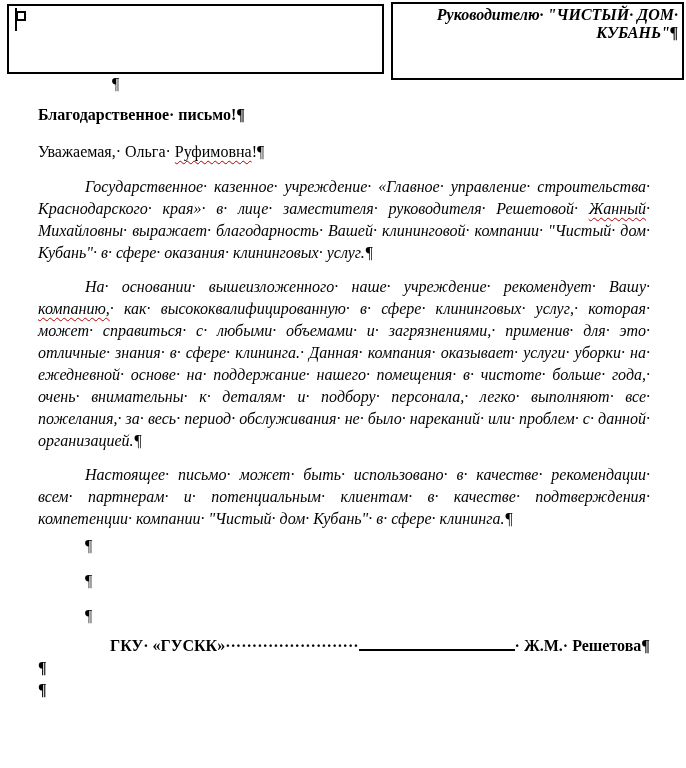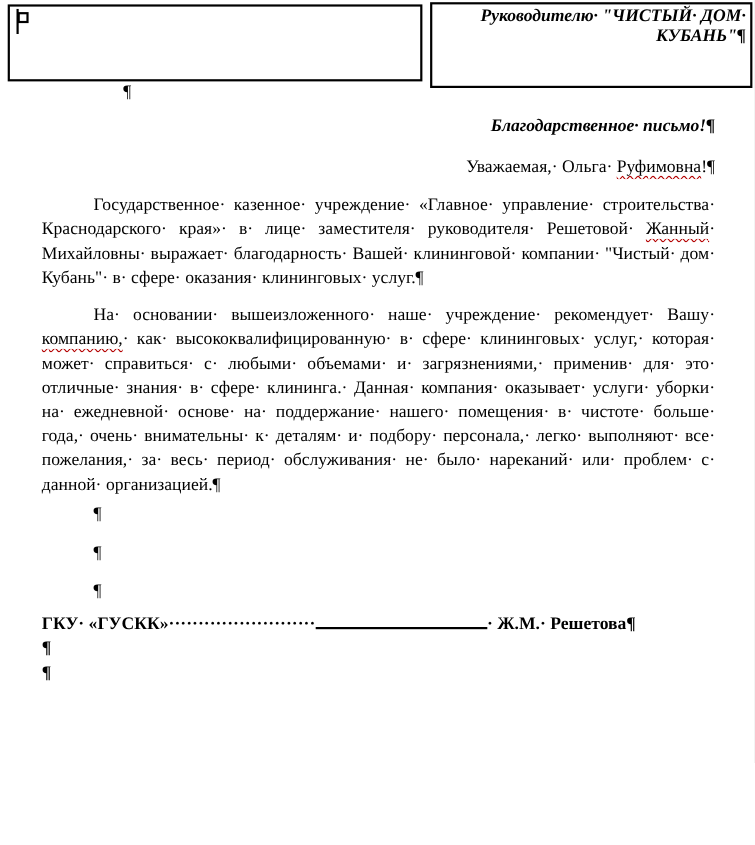--- a/index.html
+++ b/index.html
@@ -15,30 +15,30 @@
     border:2px solid #000;box-sizing:border-box;padding:2px 4px 0 6px;
     text-align:right;font-weight:bold;font-style:italic;font-size:16px;line-height:18px;}
   .recipient-box .ln{white-space:normal;}
   
   .miss{text-decoration-line:underline;text-decoration-style:wavy;
     text-decoration-color:#b30000;text-decoration-thickness:1px;text-underline-offset:3px;}
   .uline{text-decoration:underline;}
   .mark-top{position:absolute;left:112px;top:74px;line-height:20px;}
   
   .col{position:absolute;left:38px;top:104px;width:612px;}
-  .title{text-align:right;font-weight:bold;font-style:italic;line-height:21px;margin:0 0 16px 0;}
-  .salut{text-align:right;line-height:21px;margin:0 0 14px 0;}
-  .para{text-align:justify;text-indent:47px;line-height:22px;margin:0 0 12px 0;}
+  .title{text-align:left;font-weight:bold;line-height:21px;margin:0 0 16px 0;}
+  .salut{text-align:left;line-height:21px;margin:0 0 14px 0;}
+  .para{text-align:justify;text-indent:47px;line-height:22px;margin:0 0 12px 0;font-style:italic;}
   .para:last-of-type{margin-bottom:0;}
   .empty-p{height:35px;line-height:32px;text-indent:47px;margin:0;}
   
   .sig{font-weight:bold;line-height:22px;}
   .sigline{display:inline-block;width:156px;height:2px;border-bottom:2px solid #000;
     vertical-align:baseline;}
-  .sig .row{white-space:nowrap;}
+  .sig .row{white-space:nowrap;text-align:right;}
 </style>
 </head>
 <body>
 
 <div class="page">
 
   <div class="logo-box">
     <span class="anchor-ic">
       <svg width="14" height="24" viewBox="0 0 14 24">
         <line x1="3" y1="0" x2="3" y2="23" stroke="#000" stroke-width="2"></line>
@@ -56,20 +56,21 @@
   <div class="col">
 
     <p class="title">Благодарственное· письмо!¶</p>
 
     <p class="salut"><span>Уважаемая,· Ольга· </span><span class="miss">Руфимовна</span><span>!¶</span></p>
 
     <p class="para"><span>Государственное· казенное· учреждение· «Главное· управление· строительства· Краснодарского· края»· в· лице· заместителя· руководителя· Решетовой· </span><span class="miss">Жанный</span><span>· Михайловны· выражает· благодарность· Вашей· клининговой· компании· "Чистый· дом· Кубань"· в· сфере· оказания· клининговых· услуг.¶</span></p>
 
     <p class="para"><span>На· основании· вышеизложенного· наше· учреждение· рекомендует· Вашу· </span><span class="miss">компанию,</span><span>· как· высококвалифицированную· в· сфере· клининговых· услуг,· которая· может· справиться· с· любыми· объемами· и· загрязнениями,· применив· для· это· отличные· знания· в· сфере· клининга.· Данная· компания· оказывает· услуги· уборки· на· ежедневной· основе· на· поддержание· нашего· помещения· в· чистоте· больше· года,· очень· внимательны· к· деталям· и· подбору· персонала,· легко· выполняют· все· пожелания,· за· весь· период· обслуживания· не· было· нареканий· или· проблем· с· данной· организацией.¶</span></p>
 
+    <p class="para">Настоящее· письмо· может· быть· использовано· в· качестве· рекомендации· всем· партнерам· и· потенциальным· клиентам· в· качестве· подтверждения· компетенции· компании· "Чистый· дом· Кубань"· в· сфере· клининга.¶</p>
 
     <div>
       <div class="empty-p">¶</div>
       <div class="empty-p">¶</div>
       <div class="empty-p">¶</div>
     </div>
 
     <div class="sig">
       <div class="row"><span>ГКУ· «ГУСКК»</span><span>·························</span><span class="sigline"></span><span>· Ж.М.· Решетова¶</span></div>
       <div>¶</div>

